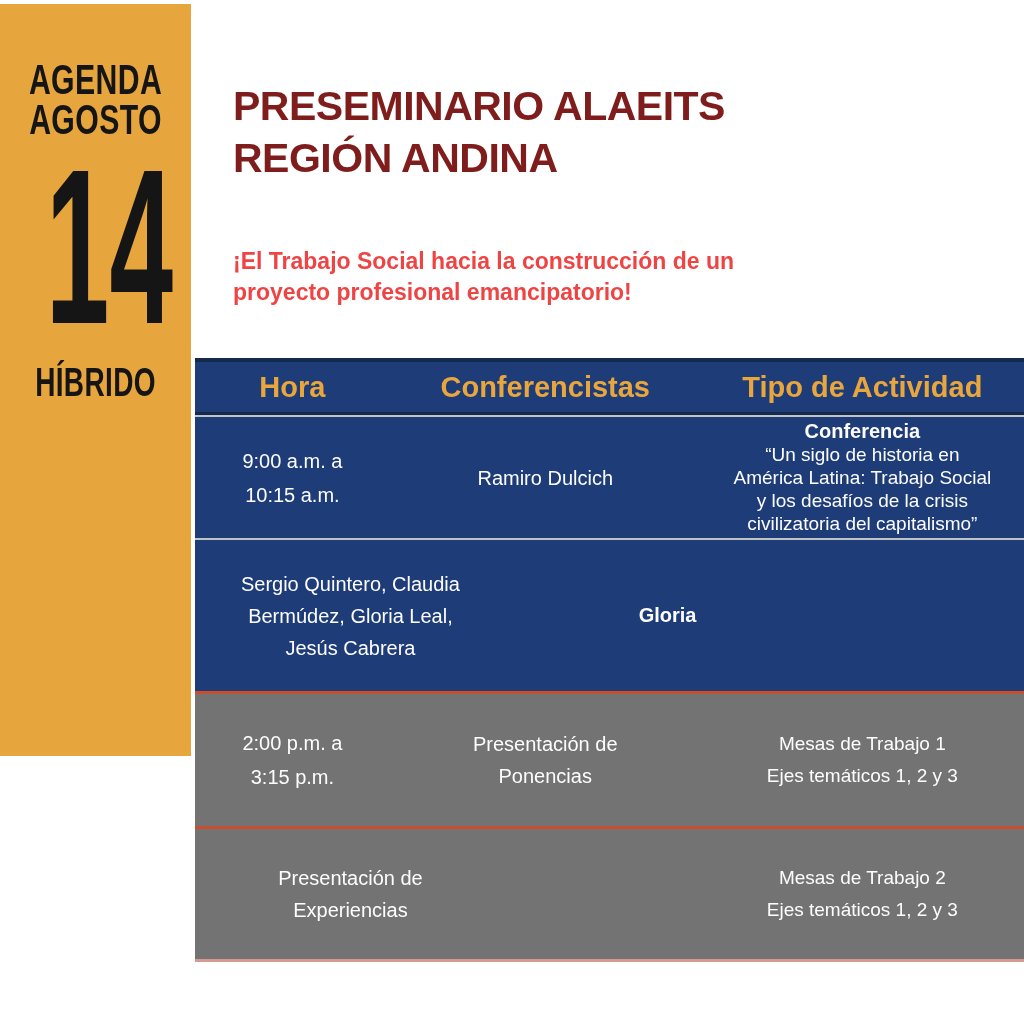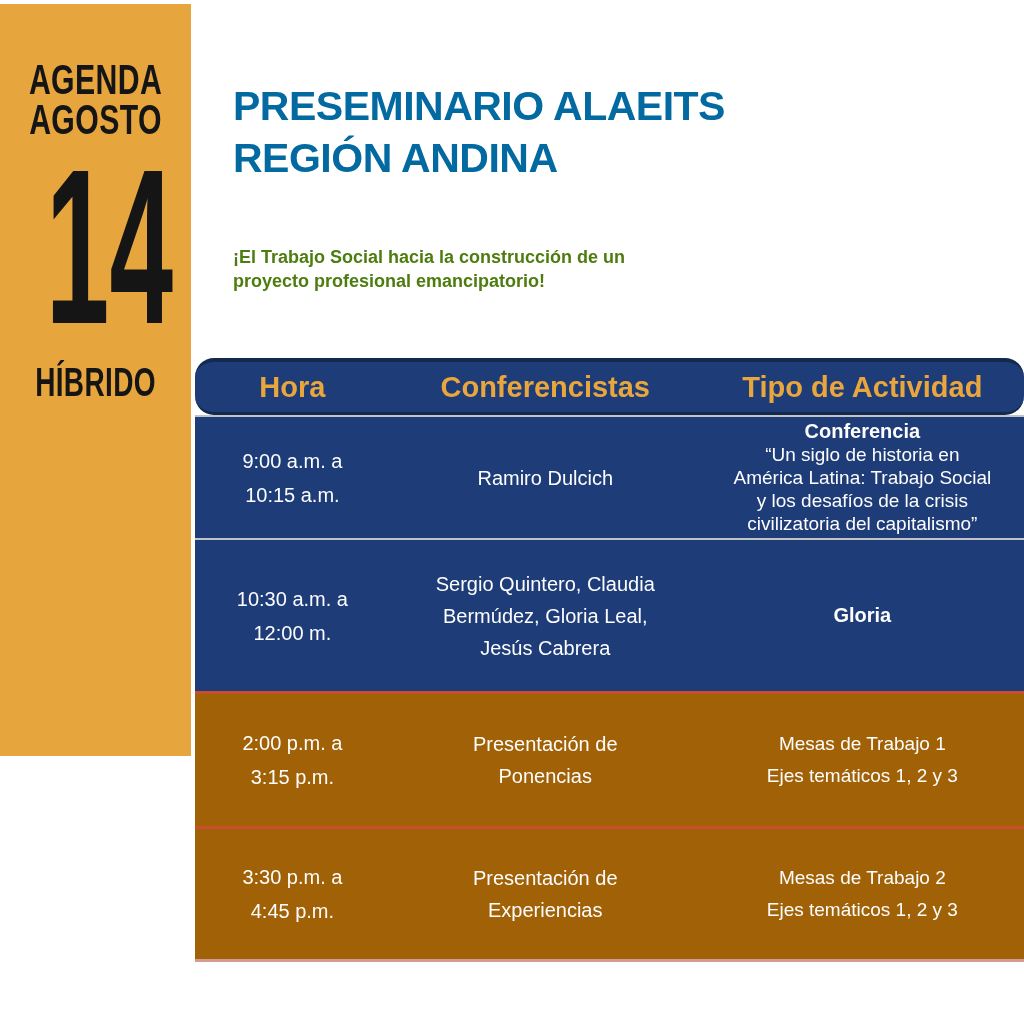--- a/index.html
+++ b/index.html
@@ -26,41 +26,41 @@
   }
   .sidebar-mode {
     position:absolute; top:356px; left:0; width:100%;
     text-align:center; font-weight:700; font-size:40px;
     transform:scaleX(0.70); transform-origin:center top;
     letter-spacing:0.5px;
   }
   
   .main-title {
     position:absolute; left:233px; top:80px;
-    color:#0369a1; font-weight:700; font-size:41px; line-height:1.27;
+    color:#7f1d1d; font-weight:700; font-size:41px; line-height:1.27;
     letter-spacing:-0.5px; white-space:pre-line;
   }
   .subtitle {
     position:absolute; left:233px; top:246px;
-    color:#4d7c0f; font-weight:700; font-size:18px; line-height:1.33;
+    color:#ef4444; font-weight:700; font-size:23px; line-height:1.33;
     white-space:pre-line;
   }
   
   .schedule {
     position:absolute; left:195px; top:358px; width:829px;
   }
   .thead {
     box-sizing:border-box; height:57px; display:flex; align-items:center;
     background:#1E3C78; color:#E9A63D; font-weight:700; font-size:29px;
-    border-top:4px solid #13294E; border-bottom:3px solid #13294E;border-radius:19px;
+    border-top:4px solid #13294E; border-bottom:3px solid #13294E;
   }
   .thead .col { text-align:center; }
   .row { display:flex; box-sizing:border-box; }
   .row.blue { background:#1E3C78; }
-  .row.red  { background:#a16207;justify-content:space-between; }
+  .row.red  { background:#737373;justify-content:space-between; }
   .r1 { height:62px; }
   .r2 { height:123px; border-top:2px solid rgba(247,242,222,0.75); }
   .r3 { height:153px; border-top:2px solid rgba(247,242,222,0.75); }
   .r4 { height:135px; border-top:3px solid #C94F2C; }
   .r5 { height:136px; border-top:3px solid #C94F2C; border-bottom:3px solid #D59A92; }
   .cell {
     display:flex; flex-direction:column; align-items:center; justify-content:center;
     text-align:center; white-space:pre-line; color:#FDFDFD; box-sizing:border-box;
   }
   .col-hora, .cell.hora { width:23.5%; }
@@ -99,37 +99,33 @@
       <div class="row blue r2">
         <div class="cell hora">9:00 a.m. a
 10:15 a.m.</div>
         <div class="cell conf">Ramiro Dulcich</div>
         <div class="cell act"><div class="act-bold">Conferencia</div><div>“Un siglo de historia en
 América Latina: Trabajo Social
 y los desafíos de la crisis
 civilizatoria del capitalismo”</div></div>
       </div>
       <div class="row blue r3">
-        <div class="cell hora">10:30 a.m. a
-12:00 m.</div>
         <div class="cell conf">Sergio Quintero, Claudia
 Bermúdez, Gloria Leal,
 Jesús Cabrera</div>
         <div class="cell act"><div class="act-bold">Gloria</div></div>
       </div>
       <div class="row red r4">
         <div class="cell hora">2:00 p.m. a
 3:15 p.m.</div>
         <div class="cell conf">Presentación de
 Ponencias</div>
         <div class="cell act"><div>Mesas de Trabajo 1
 Ejes temáticos 1, 2 y 3</div></div>
       </div>
       <div class="row red r5">
-        <div class="cell hora">3:30 p.m. a
-4:45 p.m.</div>
         <div class="cell conf">Presentación de
 Experiencias</div>
         <div class="cell act"><div>Mesas de Trabajo 2
 Ejes temáticos 1, 2 y 3</div></div>
       </div>
     </div>
 </div>
 
 </body></html>

